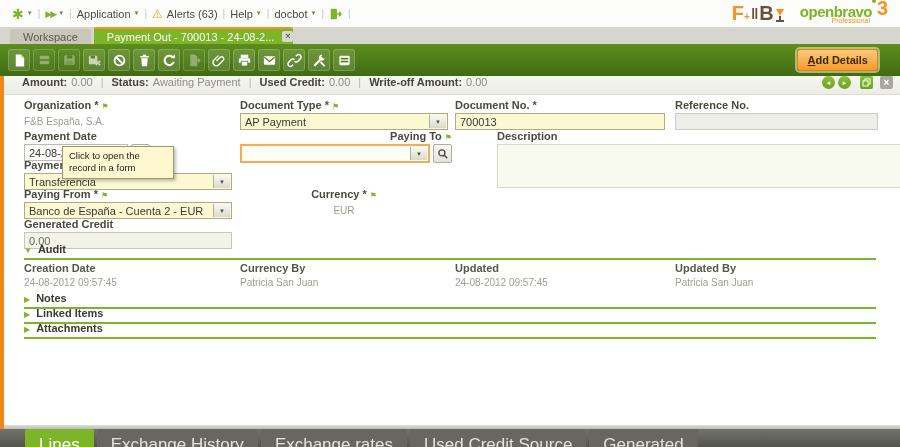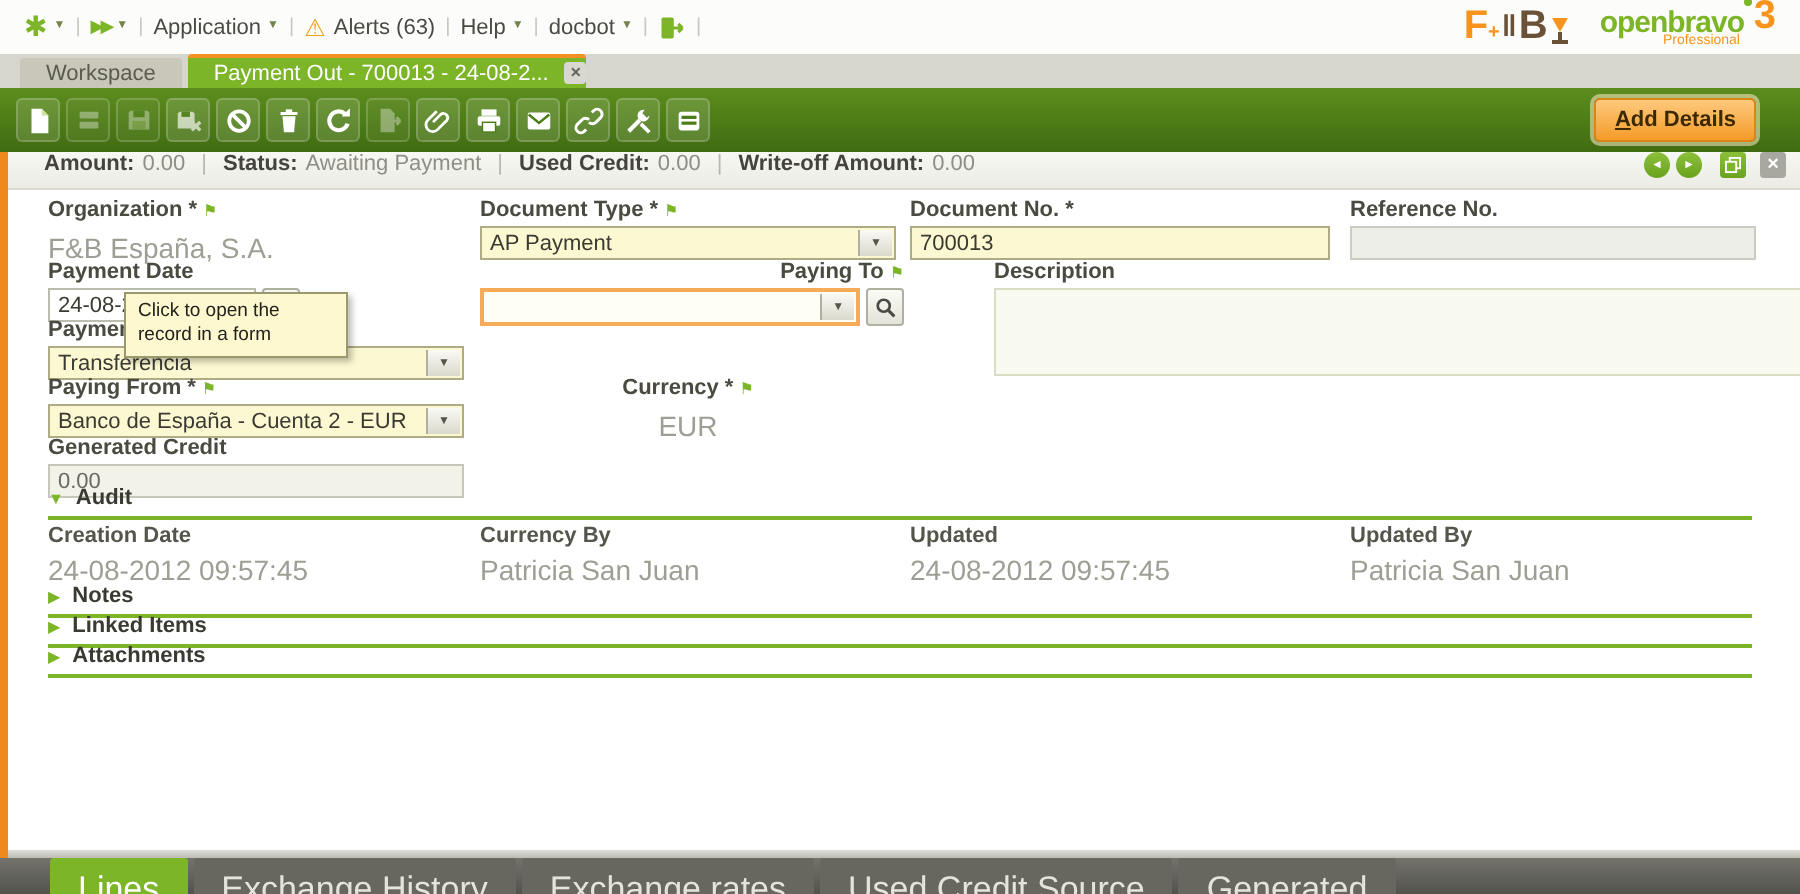--- a/index.html
+++ b/index.html
@@ -84,21 +84,21 @@
   .inp{box-sizing:border-box;height:17px;border:1px solid #bdbdae;background:#fff;
        font-family:inherit;font-size:11px;color:#3a3a32;padding:1px 4px;width:100%;display:block;}
   .inp.yellow{background:#fcf9d2;border-color:#aeab85;}
   .inp.gray{background:#eeeee8;border-color:#ccccc2;}
   .inp.ro{background:#f2f2e9;border-color:#c6c6ba;color:#6a6a60;}
   .combo{box-sizing:border-box;height:17px;border:1px solid #aeab85;background:#fcf9d2;
          font-size:11px;color:#3a3a32;padding:2px 20px 0 4px;position:relative;white-space:nowrap;overflow:hidden;}
   .sel-btn{position:absolute;right:1px;top:1px;bottom:1px;width:16px;
            background:linear-gradient(#fafaf5,#d9d9cc);border-left:1px solid #b0b0a0;
            color:#55554a;font-size:6px;display:flex;align-items:center;justify-content:center;}
-  .ftext{font-size:14px;color:#9e9e94;margin-top:5px;}
+  .ftext{font-size:10px;color:#9e9e94;margin-top:5px;}
   .icon-btn{box-sizing:border-box;width:19px;height:17px;border:1px solid #b0b0a0;border-radius:2px;
             background:linear-gradient(#fbfbf7,#e3e3d8);display:flex;align-items:center;justify-content:center;}
   .tooltip{position:absolute;left:62px;top:51px;width:98px;z-index:20;background:#fdf8cf;
            border:1px solid #9a9a6e;box-shadow:2px 2px 3px rgba(0,0,0,.25);
            font-size:9.5px;color:#22221c;padding:3px 6px;line-height:1.3;}
   .sec{position:absolute;left:24px;width:852px;border-bottom:2px solid #7cb528;padding-bottom:3px;
        font-weight:bold;color:#3a3a32;font-size:11px;}
   .sec .arr{color:#7cb528;font-size:8px;margin-right:6px;}
   .afield .flabel{color:#55554c;}
   .afield .ftext{margin-top:3px;}

